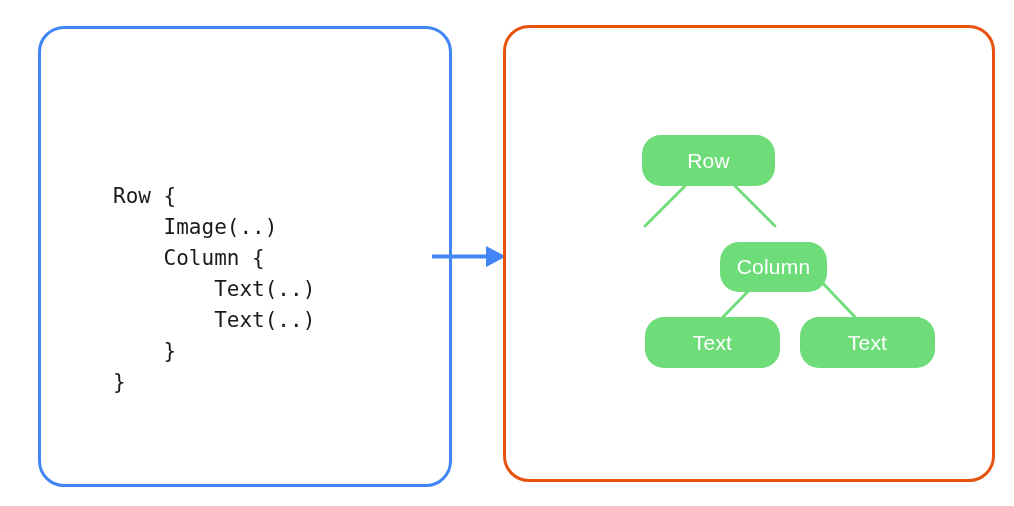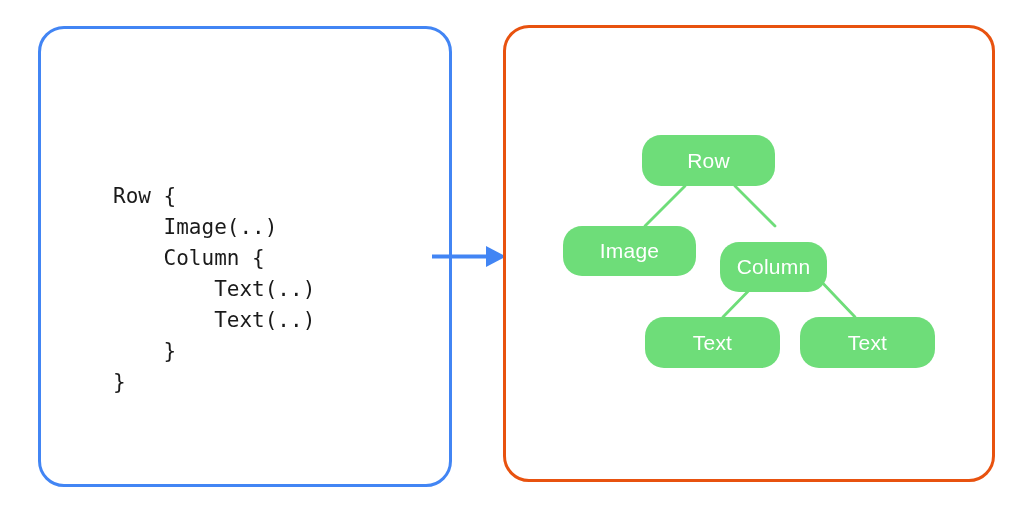--- a/index.html
+++ b/index.html
@@ -130,21 +130,20 @@
       <line x1="232" y1="161" x2="272" y2="201"></line>
 
       <line x1="260" y1="251" x2="220" y2="292"></line>
 
       <line x1="313" y1="251" x2="352" y2="292"></line>
     </g>
   </svg>
 
   <div class="tree-node" id="node-row">Row</div>
 
-  <div class="tree-node" id="node-image">Image</div>
 
   <div class="tree-node" id="node-column">Column</div>
 
   <div class="tree-node" id="node-text-1">Text</div>
 
   <div class="tree-node" id="node-text-2">Text</div>
 
 </div>
 
 </body></html>

